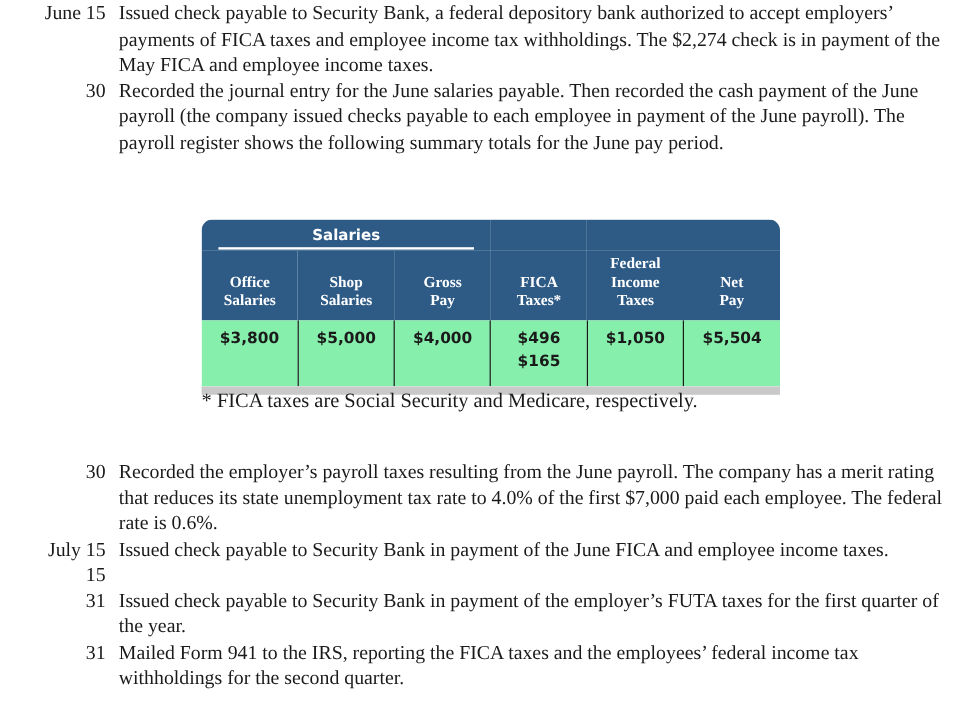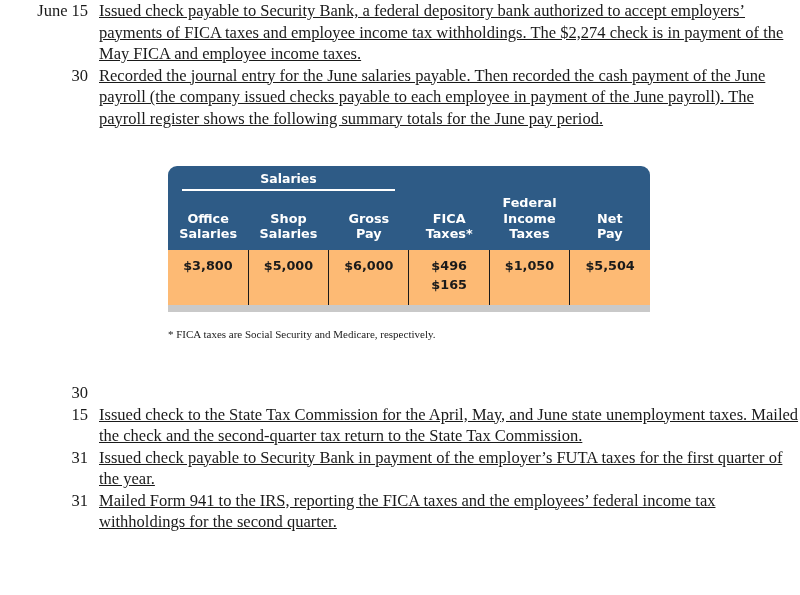--- a/index.html
+++ b/index.html
@@ -53,28 +53,27 @@
     margin-right: 4px;
   }
 
   .entry-text {
     padding-left: 11px;
     font-size: 16.5px;
     line-height: 21.5px;
     text-align: left;
     width: 700px;
     hyphens: manual;
-    text-decoration: underline;
   }
 
   
   .table-wrap {
     position: absolute;
     left: 168px;
-    top: 166px;
+    top: 183px;
     width: 482px;
   }
 
   .ptable {
     width: 482px;
     border-collapse: collapse;
     border-spacing: 0;
     table-layout: fixed;
     border-radius: 9px 9px 0 0;
     overflow: hidden;
@@ -105,24 +104,25 @@
     font-family: "DejaVu Sans", "Liberation Sans", sans-serif;
     font-weight: bold;
     font-size: 12.8px;
     line-height: 15.5px;
     padding: 3px 2px 8px 2px;
     text-align: center;
     vertical-align: bottom;
   }
   .ptable thead tr.head-row th span {
     display: block;
+    font-family: Liberation Serif, serif;
   }
 
   .ptable tbody td {
-    background: #fdba74;
+    background: #86efac;
     color: #1a1a1a;
     font-family: "DejaVu Sans", "Liberation Sans", sans-serif;
     font-weight: bold;
     font-size: 12.8px;
     line-height: 19px;
     text-align: center;
     vertical-align: top;
     padding: 6px 2px 11px 2px;
     border-left: 1.6px solid #1a1a1a;
   }
@@ -136,21 +136,21 @@
   .table-shadow {
     width: 482px;
     height: 7px;
     background: #c9c9c9;
   }
 
   .footnote {
     position: absolute;
     left: 168px;
     top: 326px;
-    font-size: 11px;
+    font-size: 17px;
     line-height: 16px;
     color: #1a1a1a;
     font-family: "Liberation Serif", "DejaVu Serif", serif;
   }
 </style>
 </head>
 <body>
 
 <div class="page">
 
@@ -216,21 +216,21 @@
         <tr>
           <td>
             <span>$3,800</span>
             <span></span>
           </td>
           <td>
             <span>$5,000</span>
             <span></span>
           </td>
           <td>
-            <span>$6,000</span>
+            <span>$4,000</span>
             <span></span>
           </td>
           <td>
             <span>$496</span>
             <span>$165</span>
           </td>
           <td>
             <span>$1,050</span>
             <span></span>
           </td>
@@ -245,28 +245,34 @@
   </div>
 
   <div class="footnote">* FICA taxes are Social Security and Medicare, respectively.</div>
 
   <div class="entries bottom">
 
     <div class="entry">
       <div class="entry-date">
         <span class="month"></span><span class="day">30</span>
       </div>
-    </div>
-
+      <div class="entry-text">Recorded the employer’s payroll taxes resulting from the June payroll. The company has a merit rating that reduces its state unemployment tax rate to 4.0% of the first $7,000 paid each employee. The federal rate is 0.6%.</div>
+    </div>
+
+    <div class="entry">
+      <div class="entry-date">
+        <span class="month">July</span><span class="day">15</span>
+      </div>
+      <div class="entry-text">Issued check payable to Security Bank in payment of the June FICA and employee income taxes.</div>
+    </div>
 
     <div class="entry">
       <div class="entry-date">
         <span class="month"></span><span class="day">15</span>
       </div>
-      <div class="entry-text">Issued check to the State Tax Commission for the April, May, and June state unemployment taxes. Mailed the check and the second-quarter tax return to the State Tax Commission.</div>
     </div>
 
     <div class="entry">
       <div class="entry-date">
         <span class="month"></span><span class="day">31</span>
       </div>
       <div class="entry-text">Issued check payable to Security Bank in payment of the employer’s FUTA taxes for the first quarter of the year.</div>
     </div>
 
     <div class="entry">

